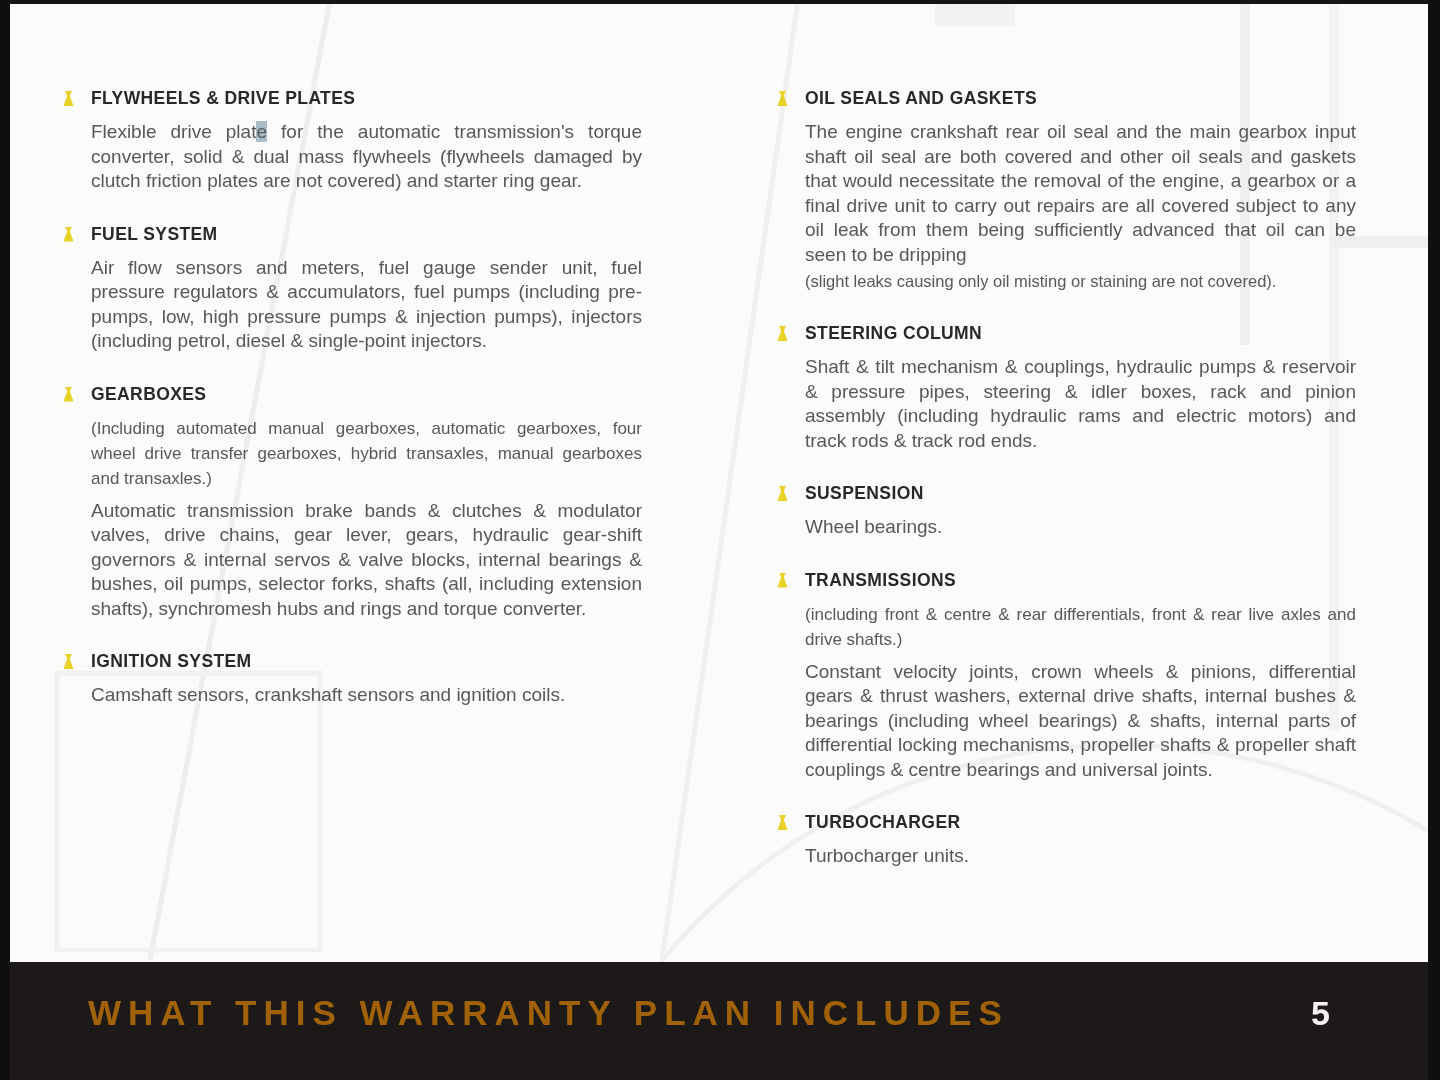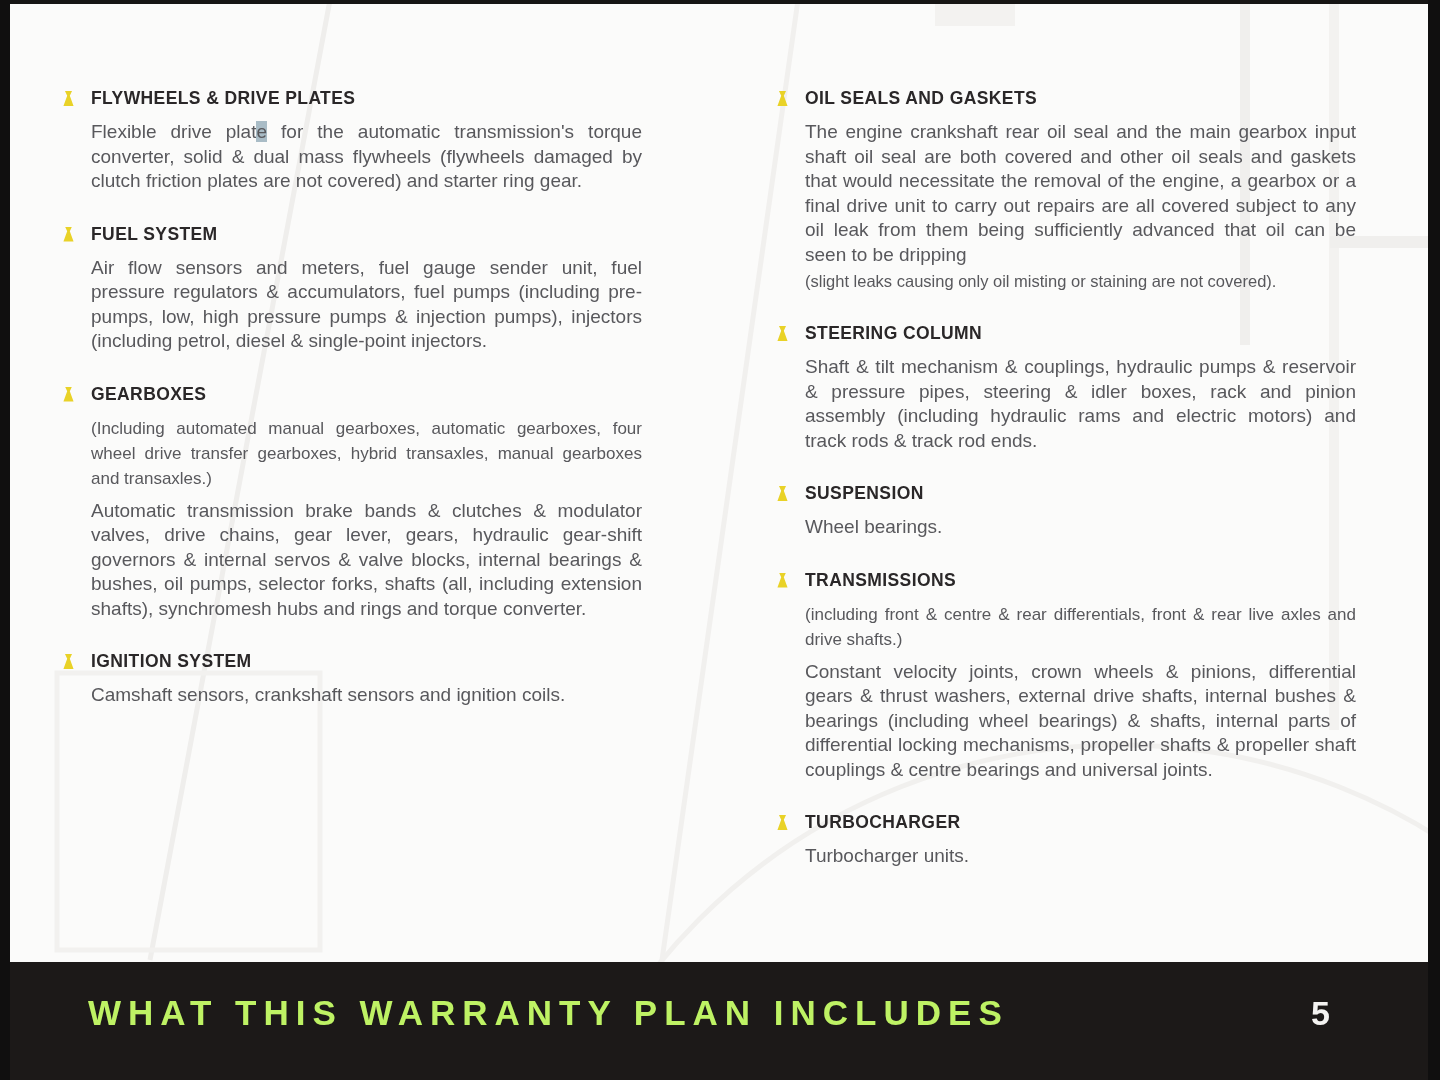--- a/index.html
+++ b/index.html
@@ -79,21 +79,21 @@
     height: 118px;
     background: #1c1918;
     z-index: 5;
     display: flex;
     align-items: center;
     justify-content: space-between;
     padding: 0 98px 16px 78px;
   }
 
   .footer .footer-title {
-    color: #bef264;
+    color: #a16207;
     font-size: 35px;
     font-weight: bold;
     letter-spacing: 7px;
     white-space: nowrap;
   }
 
   .footer .page-num {
     color: #f4f3f1;
     font-size: 34px;
     font-weight: bold;

